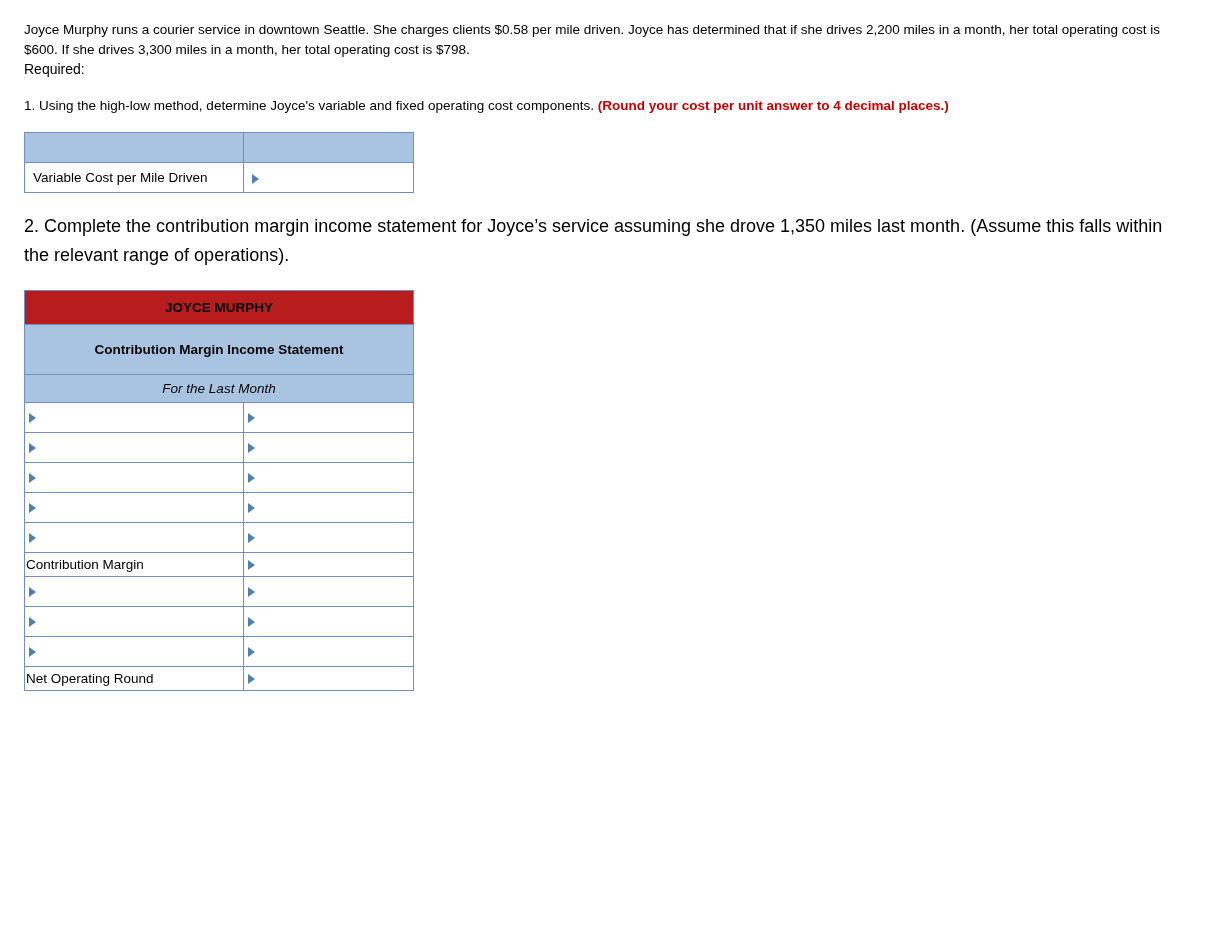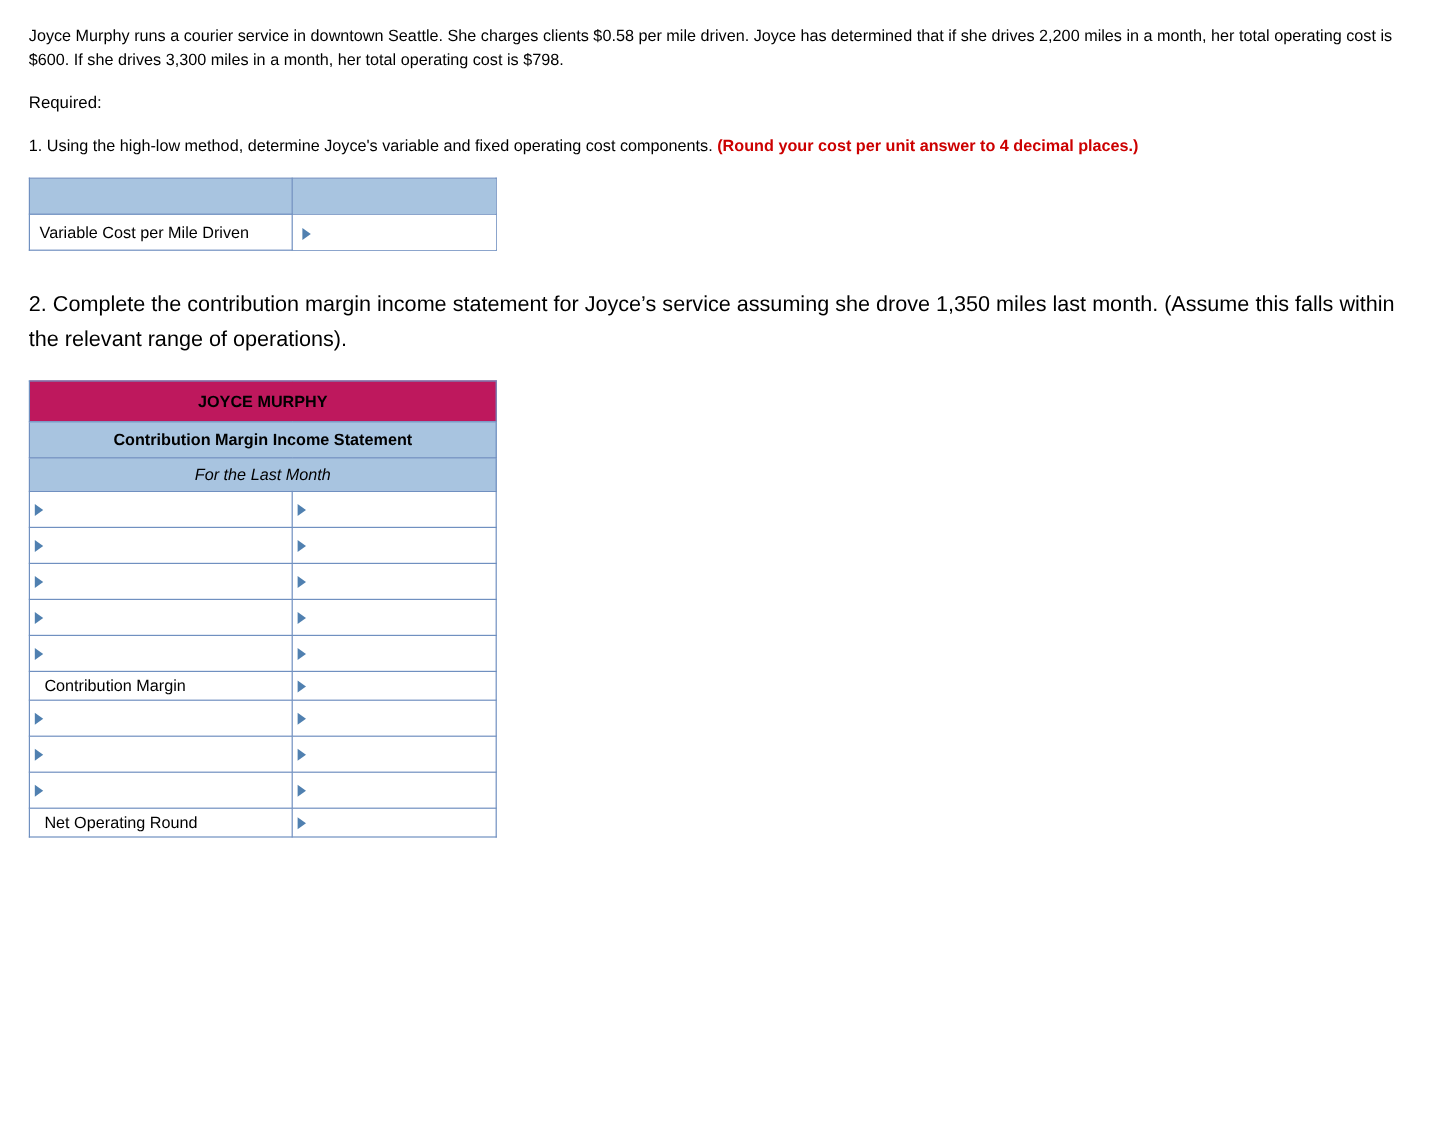--- a/index.html
+++ b/index.html
@@ -8,40 +8,39 @@
       font-size: 14px;
       color: #000;
       background: #fff;
       padding: 20px 24px;
       width: 1213px;
       min-height: 935px;
     }
     .intro-text {
       font-size: 13.5px;
       line-height: 1.5;
-      margin-bottom: 16px;
       color: #000;
     }
     .required-label {
       font-weight: normal;
       margin-bottom: 18px;
     }
     .question-1 {
       font-size: 13.5px;
       line-height: 1.6;
       margin-bottom: 16px;
     }
     .red-bold {
       color: #cc0000;
       font-weight: bold;
     }
     
     .table-container-1 {
       margin-top: 14px;
-      margin-bottom: 30px;
+      margin-bottom: 19px;
     }
     .cost-table {
       border-collapse: collapse;
       width: 390px;
     }
     .cost-table td {
       border: 1px solid #7090c0;
       padding: 4px 8px;
       font-size: 13.5px;
     }
@@ -82,31 +81,31 @@
     }
     .cm-table {
       border-collapse: collapse;
       width: 390px;
     }
     .cm-table td {
       border: 1px solid #7090c0;
       font-size: 13.5px;
     }
     .cm-header-1 {
-      background-color: #be185d;
+      background-color: #b91c1c;
       text-align: center;
       font-weight: bold;
       padding: 6px 8px;
       height: 34px;
     }
     .cm-header-2 {
       background-color: #a8c4e0;
       text-align: center;
       font-weight: bold;
-      padding: 7px 8px;
+      padding: 17px 8px;
       height: 30px;
     }
     .cm-header-3 {
       background-color: #a8c4e0;
       text-align: center;
       font-style: italic;
       padding: 4px 8px;
       height: 28px;
     }
     .cm-input-row td {
@@ -115,21 +114,21 @@
     }
     .cm-label-cell {
       width: 220px;
       padding: 4px 8px;
     }
     .cm-value-cell {
       width: 170px;
       padding: 4px 4px;
     }
     .cm-labeled-row .cm-label-cell {
-      padding: 4px 12px;
+      padding: 4px 1px;
     }
   </style>
 </head>
 <body>
 
 <p class="intro-text">Joyce Murphy runs a courier service in downtown Seattle. She charges clients $0.58 per mile driven. Joyce has determined that if she drives 2,200 miles in a month, her total operating cost is $600. If she drives 3,300 miles in a month, her total operating cost is $798.</p>
 
 <p class="required-label">Required:</p>
 
 <div class="question-1">

